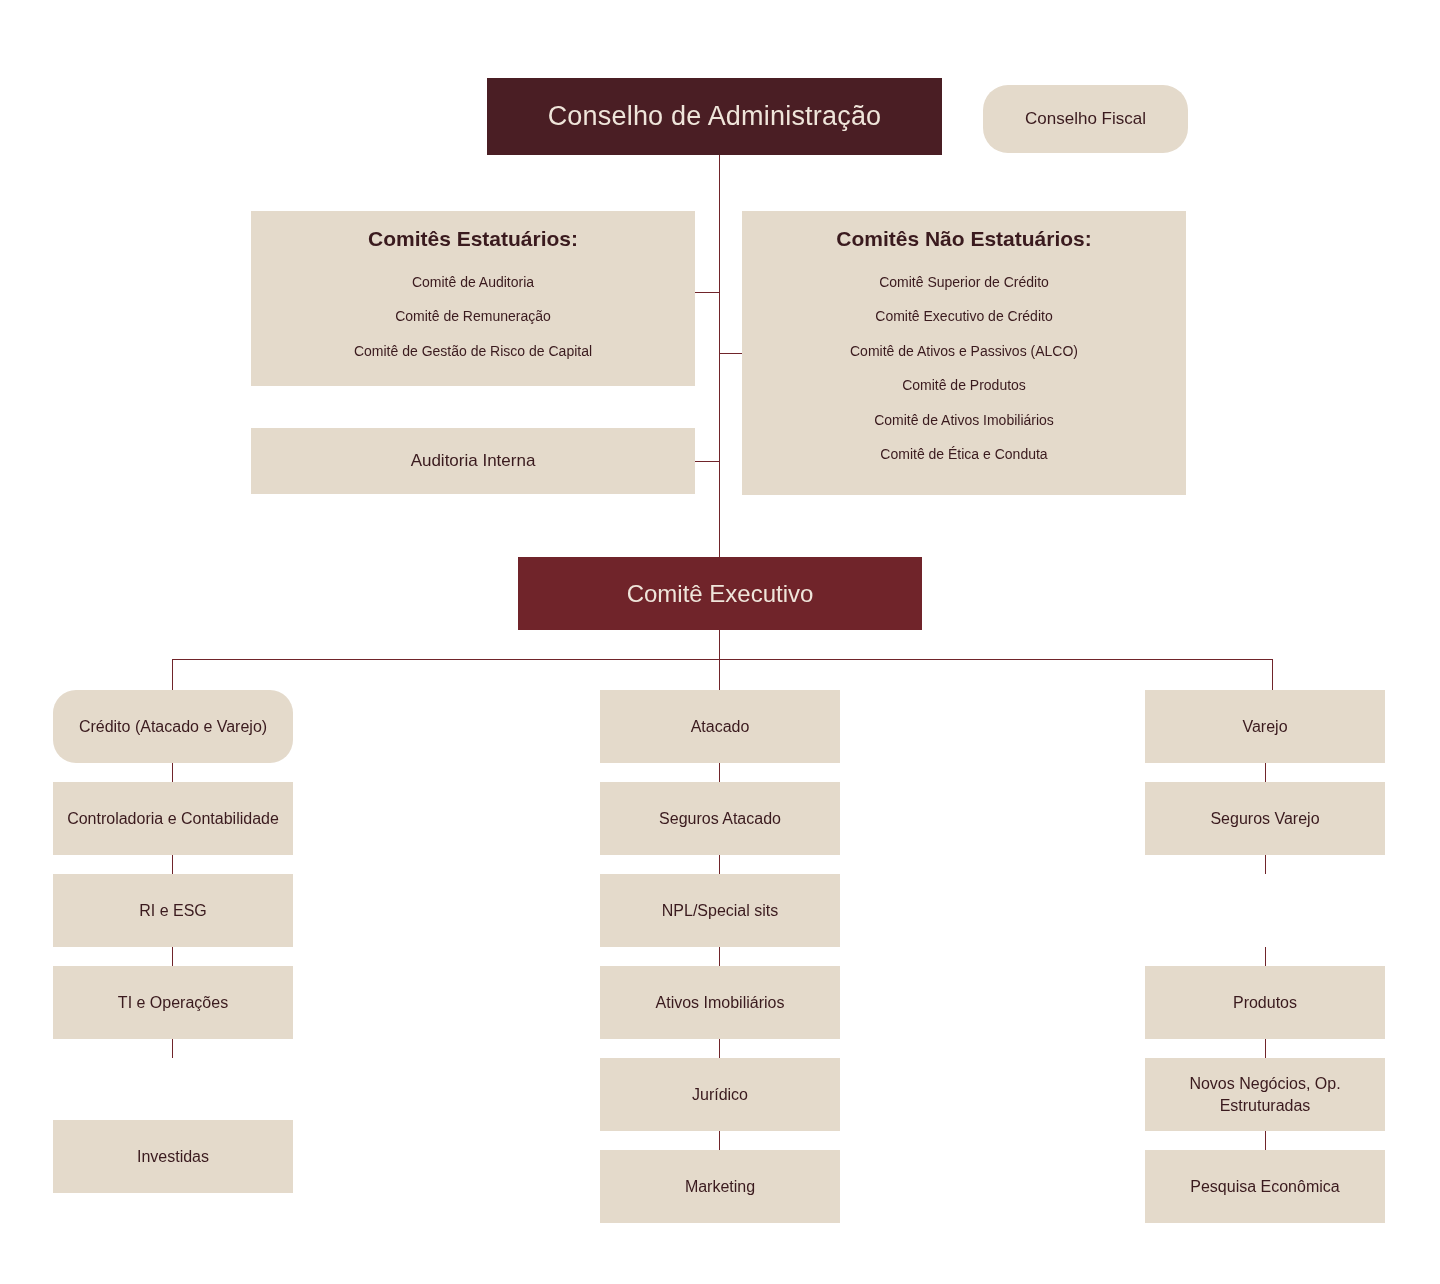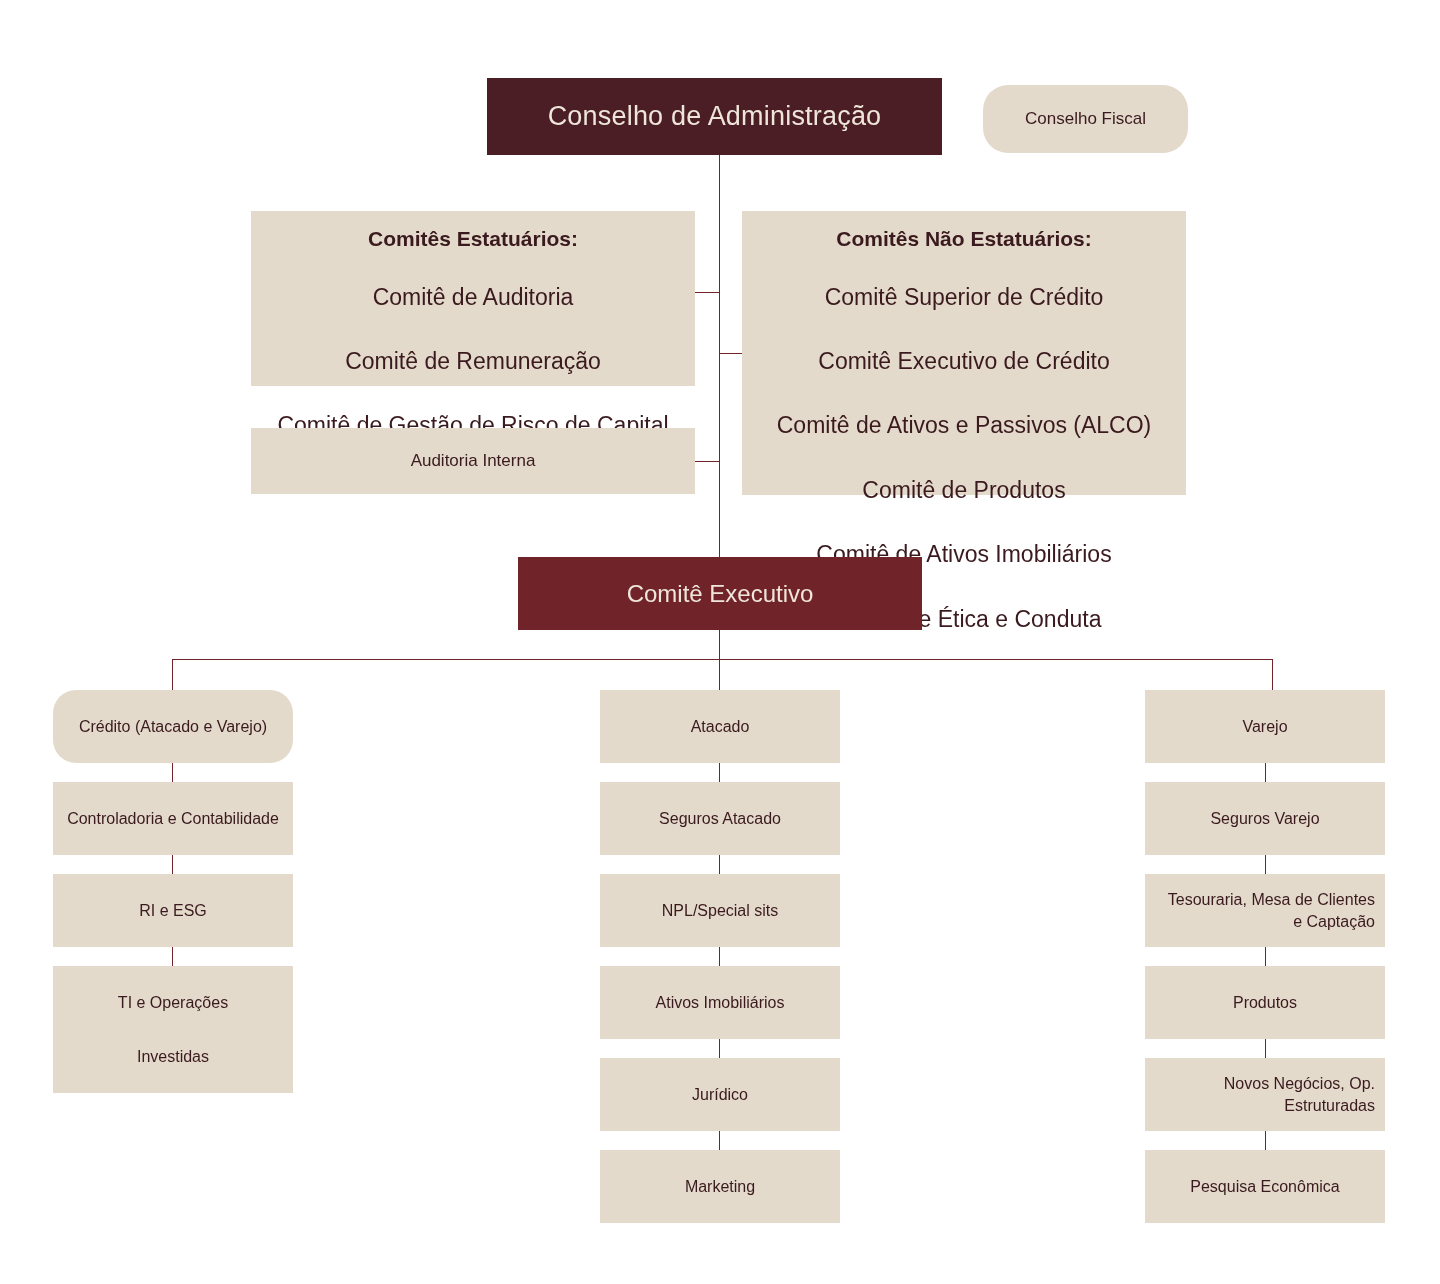--- a/index.html
+++ b/index.html
@@ -21,21 +21,21 @@
 
   
   .box {
     position: absolute;
     background: #E4DACB;
     color: #3A1A1E;
     display: flex;
     flex-direction: column;
     align-items: center;
     justify-content: center;
-    text-align: right;
+    text-align: center;
     line-height: 1.32;
     font-weight: 400;
   }
 
   .box.dark {
     background: #4A1E24;
     color: #EFE5DA;
   }
 
   .box.exec {
@@ -71,22 +71,22 @@
     justify-content: flex-start;
   }
 
   .panel-title {
     font-weight: bold;
     margin-bottom: 12px;
     font-size: 21px;
   }
 
   .panel-line {
-    margin: 17px 0;
-    font-size: 23px;
+    margin: 8px 0;
+    font-size: 14px;
   }
 
   #internal-audit-box {
     left: 251px; top: 428px; width: 444px; height: 66px;
     font-size: 17px;
   }
 
   
   #executive-box {
     left: 518px; top: 557px; width: 404px; height: 73px;
@@ -185,21 +185,21 @@
   </div>
   <div class="box dept" style="left:53px; top:782px;">
     <span>Controladoria e Contabilidade</span>
   </div>
   <div class="box dept" style="left:53px; top:874px;">
     <span>RI e ESG</span>
   </div>
   <div class="box dept" style="left:53px; top:966px;">
     <span>TI e Operações</span>
   </div>
-  <div class="box dept" style="left:53px; top:1020px;">
+  <div class="box dept" style="left:53px; top:1120px;">
     <span>Investidas</span>
   </div>
 
   <div class="box dept" style="left:600px; top:690px;">
     <span>Atacado</span>
   </div>
   <div class="box dept" style="left:600px; top:782px;">
     <span>Seguros Atacado</span>
   </div>
   <div class="box dept" style="left:600px; top:966px;">
@@ -214,23 +214,20 @@
   <div class="box dept" style="left:600px; top:1150px;">
     <span>Marketing</span>
   </div>
 
   <div class="box dept" style="left:1145px; top:690px;">
     <span>Varejo</span>
   </div>
   <div class="box dept" style="left:1145px; top:782px;">
     <span>Seguros Varejo</span>
   </div>
-  <div class="box dept" style="left:1145px; top:874px;">
-    <span>Tesouraria, Mesa de Clientes e Captação</span>
-  </div>
   <div class="box dept" style="left:1145px; top:966px;">
     <span>Produtos</span>
   </div>
   <div class="box dept" style="left:1145px; top:1058px;">
     <span>Novos Negócios, Op. Estruturadas</span>
   </div>
   <div class="box dept" style="left:1145px; top:1150px;">
     <span>Pesquisa Econômica</span>
   </div>
 

